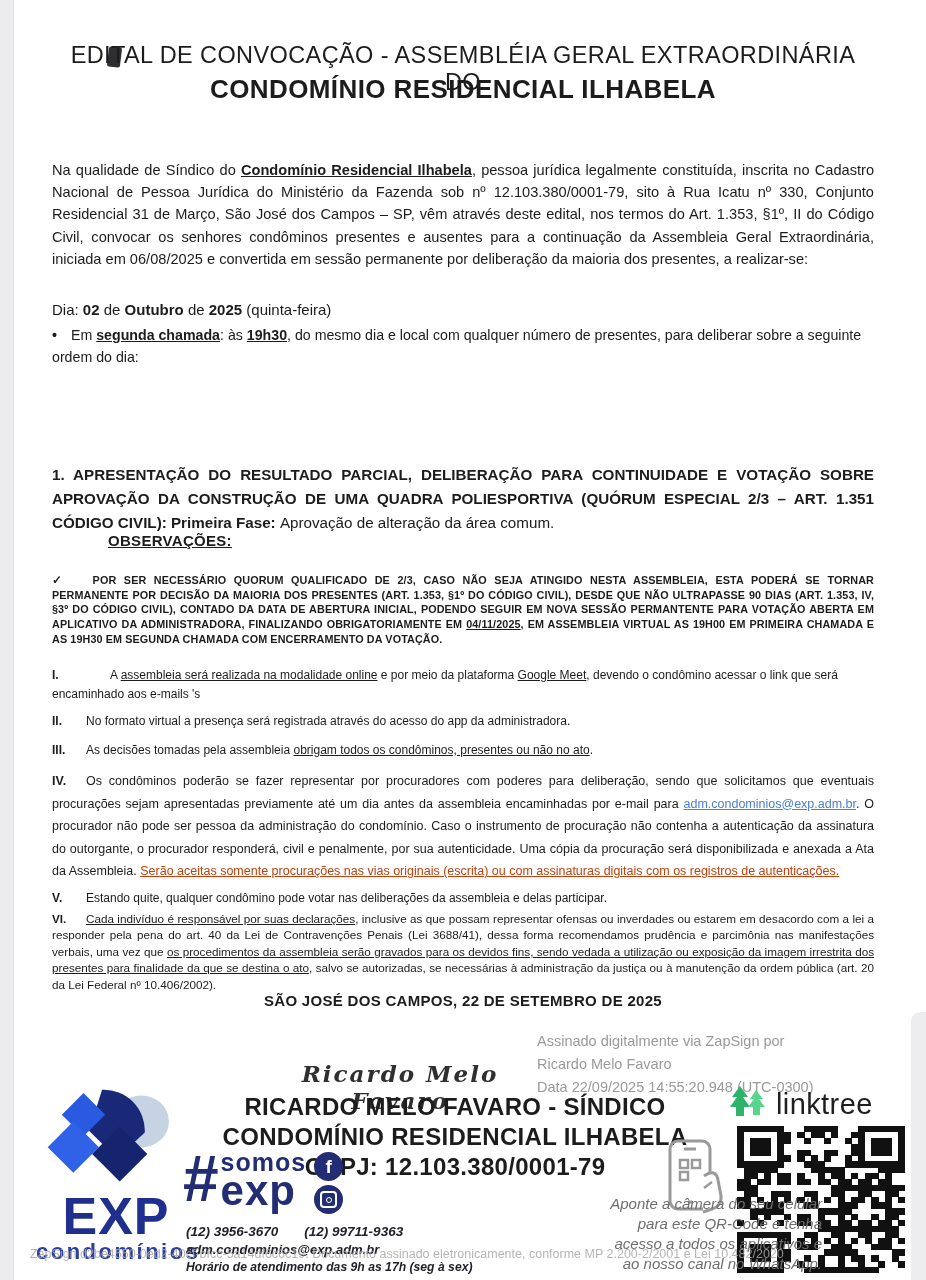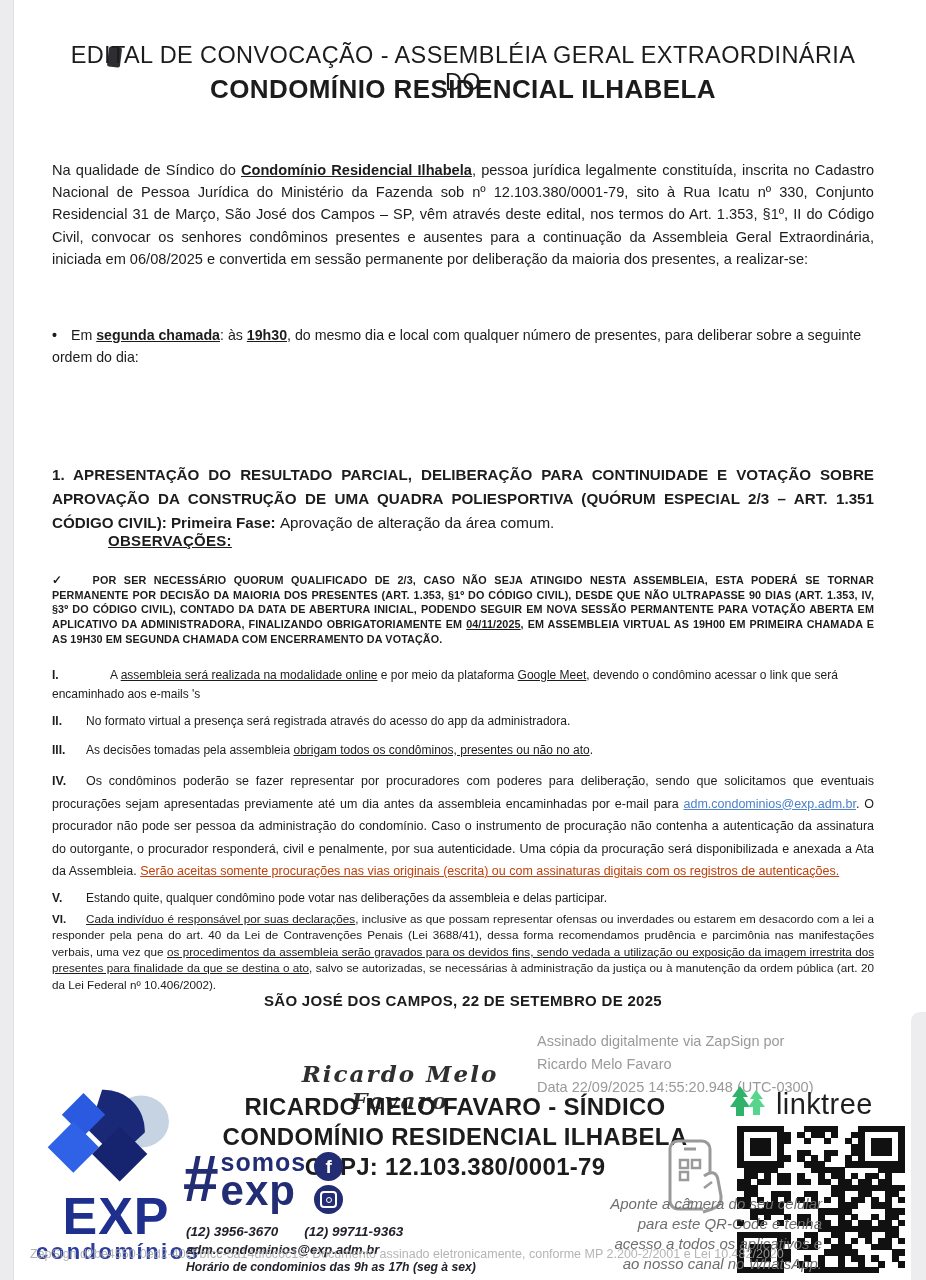--- a/index.html
+++ b/index.html
@@ -93,20 +93,21 @@
 <div class="page">
   <div class="edge-left"></div>
   <div class="edge-right"></div>
   <div class="artifact"></div>
 
   <div class="abs center title1">EDITAL DE CONVOCAÇÃO - ASSEMBLÉIA GERAL EXTRAORDINÁRIA DO</div>
   <div class="abs center title2">CONDOMÍNIO RESIDENCIAL ILHABELA</div>
 
   <p class="abs jus p-intro"><span>Na qualidade de Síndico do </span><b><u>Condomínio Residencial Ilhabela</u></b><span>, pessoa jurídica legalmente constituída, inscrita no Cadastro Nacional de Pessoa Jurídica do Ministério da Fazenda sob nº 12.103.380/0001-79, sito à Rua Icatu nº 330, Conjunto Residencial 31 de Março, São José dos Campos – SP, vêm através deste edital, nos termos do Art. 1.353, §1º, II do Código Civil, convocar os senhores condôminos presentes e ausentes para a continuação da Assembleia Geral Extraordinária, iniciada em 06/08/2025 e convertida em sessão permanente por deliberação da maioria dos presentes, a realizar-se:</span></p>
 
+  <p class="abs p-date"><span>Dia: </span><b>02</b><span> de </span><b>Outubro</b><span> de </span><b>2025</b><span> (quinta-feira)</span></p>
 
   <div class="abs bullets">
     <p><span class="bullet-mark">•</span><span>Em </span><b><u>segunda chamada</u></b><span>: às </span><b><u>19h30</u></b><span>, do mesmo dia e local com qualquer número de presentes, para deliberar sobre a seguinte ordem do dia:</span></p>
   </div>
 
   <p class="abs jus p-item1"><b>1.   APRESENTAÇÃO DO RESULTADO PARCIAL, DELIBERAÇÃO PARA CONTINUIDADE E VOTAÇÃO SOBRE APROVAÇÃO DA CONSTRUÇÃO DE UMA QUADRA POLIESPORTIVA (QUÓRUM ESPECIAL 2/3 – ART. 1.351 CÓDIGO CIVIL): Primeira Fase: </b><span>Aprovação de alteração da área comum.</span></p>
 
   <div class="abs p-obs">OBSERVAÇÕES:</div>
 
   <p class="abs jus p-check"><span class="check-mark">✓</span><span>POR SER NECESSÁRIO QUORUM QUALIFICADO DE 2/3, CASO NÃO SEJA ATINGIDO NESTA ASSEMBLEIA, ESTA PODERÁ SE TORNAR PERMANENTE POR DECISÃO DA MAIORIA DOS PRESENTES (ART. 1.353, §1º DO CÓDIGO CIVIL), DESDE QUE NÃO ULTRAPASSE 90 DIAS (ART. 1.353, IV, §3º DO CÓDIGO CIVIL), CONTADO DA DATA DE ABERTURA INICIAL, PODENDO SEGUIR EM NOVA SESSÃO PERMANTENTE PARA VOTAÇÃO ABERTA EM APLICATIVO DA ADMINISTRADORA, FINALIZANDO OBRIGATORIAMENTE EM </span><u>04/11/2025</u><span>, EM ASSEMBLEIA VIRTUAL AS 19H00 EM PRIMEIRA CHAMADA E AS 19H30 EM SEGUNDA CHAMADA COM ENCERRAMENTO DA VOTAÇÃO.</span></p>
@@ -160,21 +161,21 @@
         </div>
       <div class="soc-circle">
           <span class="ig-inner"></span>
         </div>
     </div>
   </div>
 
   <div class="contacts">
     <div class="ln1"><span>(12) 3956-3670</span><span class="phone-gap"></span><span>(12) 99711-9363</span></div>
     <div class="ln2">adm.condominios@exp.adm.br</div>
-    <div class="ln3">Horário de condominios das 9h as 17h (seg à sex)</div>
+    <div class="ln3">Horário de atendimento das 9h as 17h (seg à sex)</div>
   </div>
 
   <div class="linktree">
     <svg width="42" height="36" viewBox="0 0 42 36">
       <path d="M12 0 L20 11 H15 L22 21 H16 V30 H8 V21 H2 L9 11 H4 Z" fill="#2fb26a"></path>
       <path d="M28 4 L35 13 H31 L37 21 H32 V29 H25 V21 H20 L26 13 H22 Z" fill="#55d68c"></path>
     </svg>
     <span class="linktree-label">linktree</span>
   </div>
 

